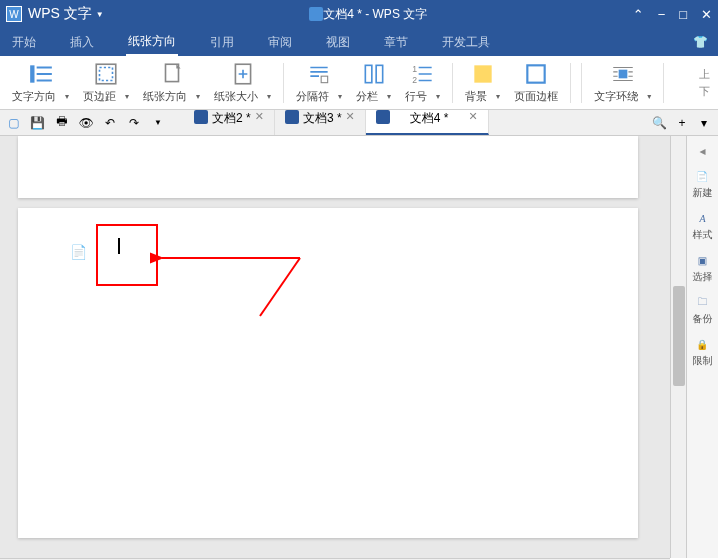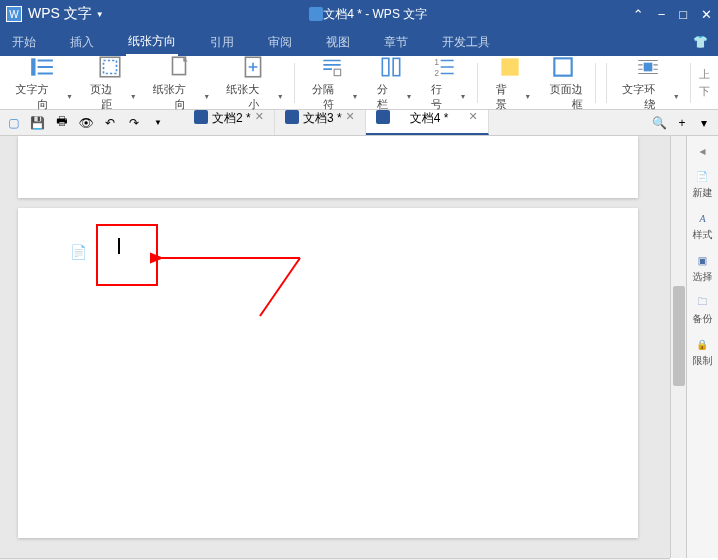--- a/index.html
+++ b/index.html
@@ -14,21 +14,21 @@
 .titlebar .win-controls span { cursor: pointer; }
 
 .menubar { height: 28px; background: #2b579a; color: #c5d3e8; display: flex; align-items: center; padding: 0 10px; gap: 30px; }
 .menubar .item { cursor: pointer; padding: 4px 2px; }
 .menubar .item.active { color: #fff; border-bottom: 2px solid #fff; }
 .menubar .shirt { margin-left: auto; }
 
 .ribbon { height: 54px; background: #fff; border-bottom: 1px solid #d0d0d0; display: flex; align-items: center; padding: 0 8px; gap: 6px; }
 .ribbon-group { display: flex; flex-direction: column; align-items: center; gap: 2px; padding: 2px 4px; cursor: pointer; }
 .ribbon-group .icon { width: 28px; height: 26px; display: flex; align-items: center; justify-content: center; }
-.ribbon-group .label { font-size: 11px; color: #444; display: flex; align-items: center; gap: 19px; text-align: right; }
+.ribbon-group .label { font-size: 11px; color: #444; display: flex; align-items: center; gap: 9px; text-align: right; }
 .ribbon .sep { width: 1px; height: 40px; background: #e0e0e0; margin: 0 2px; }
 .ribbon .dd { font-size: 8px; color: #666; }
 .ribbon .extra { margin-left: auto; display: flex; flex-direction: column; gap: 2px; font-size: 11px; color: #888; }
 
 .qat { height: 26px; background: #f0f0f0; border-bottom: 1px solid #ccc; display: flex; align-items: center; padding: 0 6px; gap: 8px; }
 .qat .btn { width: 16px; height: 16px; display: flex; align-items: center; justify-content: center; cursor: pointer; font-size: 12px; }
 .qat .tabs { display: flex; margin-left: 10px; align-items: center; height: 100%; }
 .qat .tab { display: flex; align-items: flex-start; gap: 4px; padding: 0 10px; height: 100%; cursor: pointer; border-right: 1px solid #ddd; }
 .qat .tab.active { background: #fff; border-bottom: 2px solid #2b579a; gap: 20px; }
 .qat .tab .close { color: #888; font-size: 11px; }

